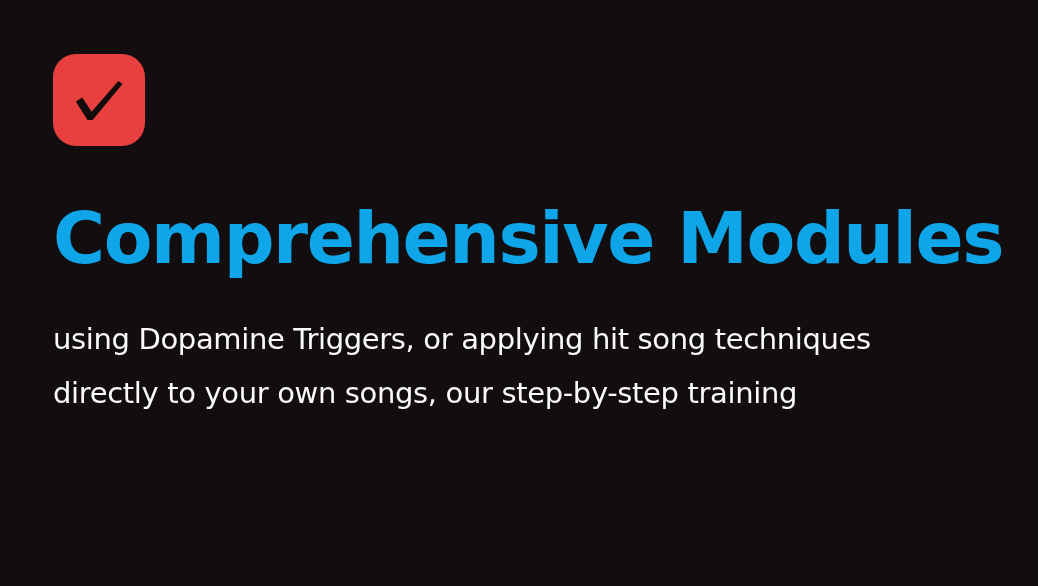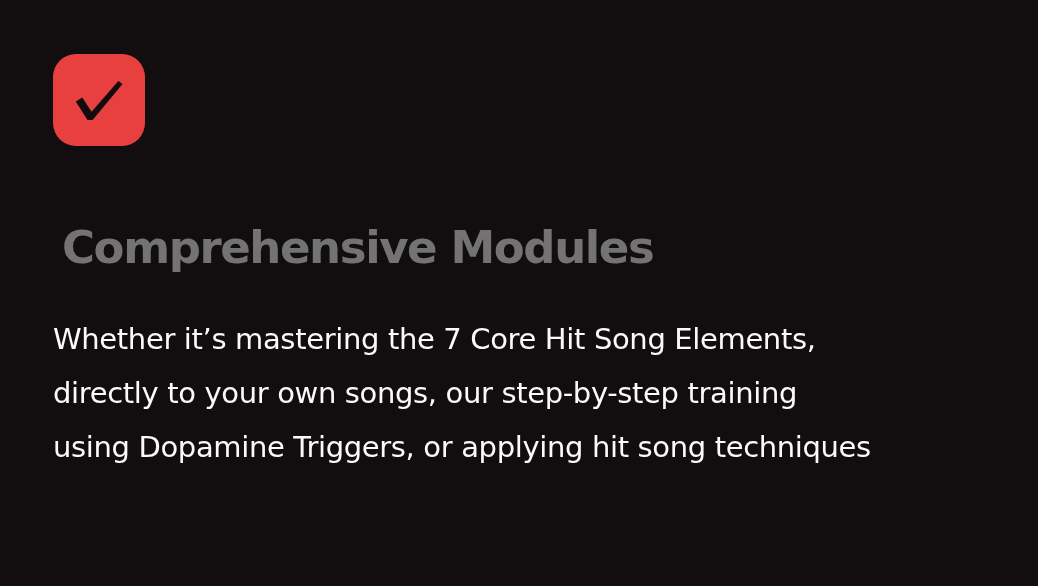--- a/index.html
+++ b/index.html
@@ -40,31 +40,31 @@
     display: block;
     width: 56px;
     height: 56px;
   }
   .icon-badge svg path {
     fill: #140c0c;
   }
 
   
   .card-title {
-    margin: 9px;
+    margin: 0;
     padding: 0;
     position: absolute;
     left: 53px;
     top: 206px;
     font-family: "DejaVu Sans", "Liberation Sans", sans-serif;
-    font-size: 45px;
+    font-size: 71px;
     font-weight: 700;
     line-height: 66px;
     letter-spacing: -1.4px;
-    color: #737373;
+    color: #0ea5e9;
     white-space: nowrap;
   }
 
   
   .card-body {
     margin: 0;
     padding: 0;
     position: absolute;
     left: 53px;
     top: 312px;
@@ -88,18 +88,17 @@
 
   <div class="icon-badge">
     <svg viewBox="0 0 100 100" aria-hidden="true">
       <path d="M84.5 16.2 L92 21.6 L38.6 85.5 L29.4 85.5 L8.5 52.8 L20.2 45.4 L36.8 71.2 Z"></path>
     </svg>
   </div>
 
   <h2 class="card-title">Comprehensive Modules</h2>
 
   <p class="card-body">
-    <span class="body-line">Whether it’s mastering the 7 Core Hit Song Elements,</span>
+    <span class="body-line">using Dopamine Triggers, or applying hit song techniques</span>
     <span class="body-line">directly to your own songs, our step-by-step training</span>
-    <span class="body-line">using Dopamine Triggers, or applying hit song techniques</span>
   </p>
 
 </div>
 
 </body></html>

